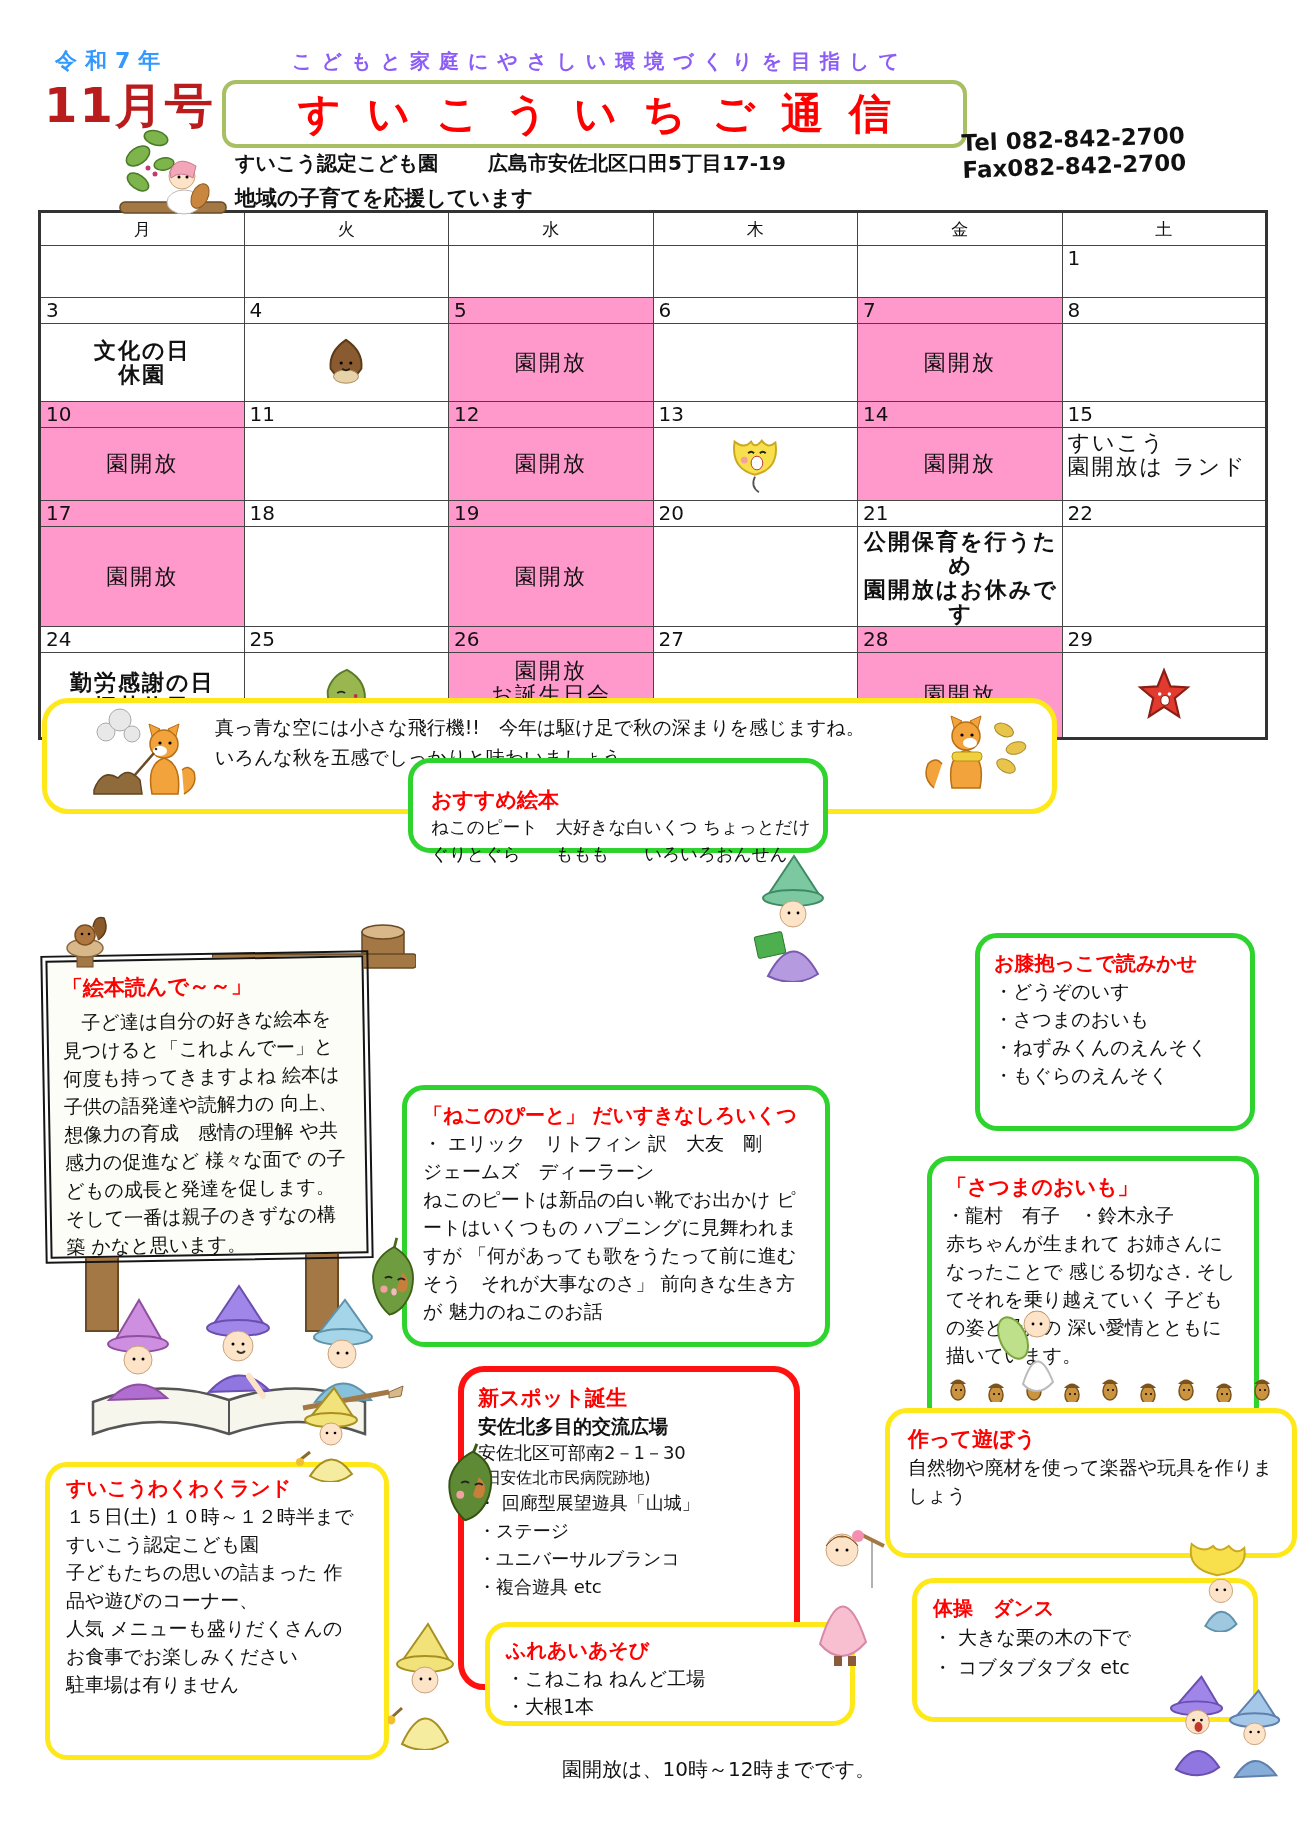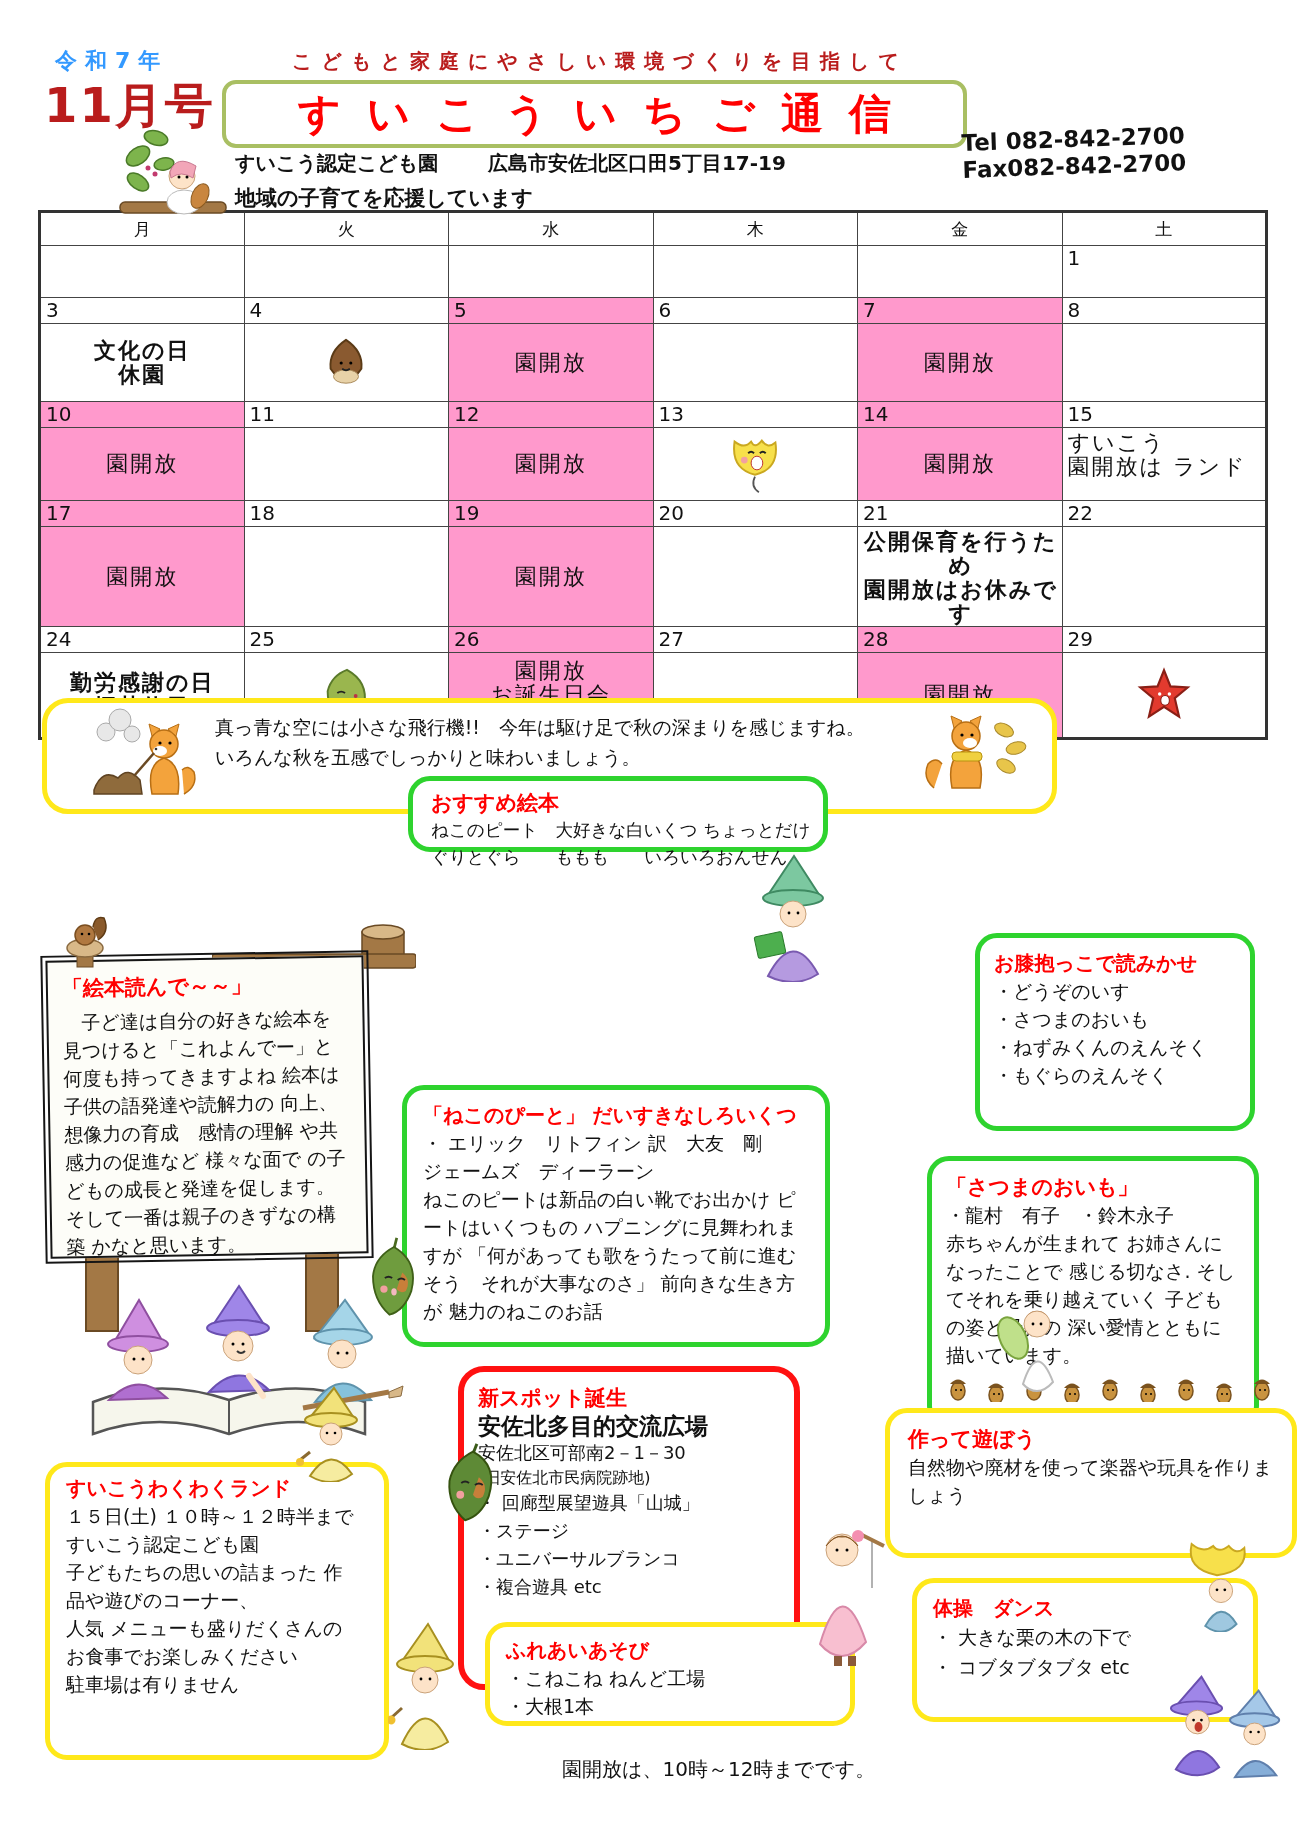--- a/index.html
+++ b/index.html
@@ -5,21 +5,21 @@
   html,body{margin:0;padding:0;background:#fff;}
   #page{position:relative;width:1306px;height:1847px;background:#fff;overflow:hidden;
         font-family:"DejaVu Sans","Liberation Sans",sans-serif;color:#111;}
   .abs{position:absolute;}
   .nw{white-space:nowrap;}
   .bold{font-weight:bold;}
 
   
   .era{left:55px;top:46px;font-size:22px;font-weight:bold;color:#3399ff;letter-spacing:8px;}
   .issue{left:44px;top:74px;font-size:48px;font-weight:bold;color:#b91c1c;letter-spacing:2px;}
-  .slogan{left:292px;top:48px;font-size:20px;font-weight:bold;color:#b91c1c;letter-spacing:9px;}
+  .slogan{left:292px;top:48px;font-size:20px;font-weight:bold;color:#8b5cf6;letter-spacing:9px;}
   .titlebox{left:222px;top:80px;width:737px;height:60px;border:4px solid #a9bf63;border-radius:14px;
             background:#fff;display:flex;align-items:center;justify-content:center;}
   .titlebox .t{font-size:42px;font-weight:bold;color:#ff0000;letter-spacing:26px;text-indent:26px;}
   .org{left:235px;top:150px;font-size:20px;font-weight:bold;}
   .addr{left:488px;top:150px;font-size:20px;font-weight:bold;}
   .telfax{left:962px;top:126px;font-size:23px;font-weight:bold;line-height:27px;transform:rotate(-2deg);}
   .support{left:235px;top:184px;font-size:21px;font-weight:bold;}
 
   
   #calendar-table{position:absolute;left:38px;top:210px;width:1230px;border-collapse:collapse;
@@ -46,21 +46,21 @@
   
   .greenbox{border:5px solid #2ed32e;border-radius:22px;background:#fff;box-sizing:border-box;}
   .yellowbox{border:5px solid #ffe81a;border-radius:22px;background:#fff;box-sizing:border-box;}
   .redbox{border:6px solid #ff1111;border-radius:26px;background:#fff;box-sizing:border-box;}
   .boxtitle{color:#ff0000;font-weight:bold;font-size:21px;white-space:nowrap;}
   .boxtext{font-size:19px;line-height:28px;}
 
   .signbox{left:48px;top:958px;width:318px;height:298px;background:#fdfdf8;border:2.5px solid #151515;
            outline:2px solid #151515;outline-offset:3px;transform:rotate(-1deg);
            padding:12px 14px;box-sizing:border-box;}
-  .recommendbox{left:408px;top:776px;width:420px;height:76px;padding:8px 18px;}
+  .recommendbox{left:408px;top:758px;width:420px;height:95px;padding:23px 18px;}
   .petebox{left:402px;top:1085px;width:428px;height:262px;padding:12px 16px;}
   .lapbox{left:975px;top:933px;width:280px;height:198px;padding:12px 14px;}
   .chottobox{left:927px;top:1156px;width:332px;height:272px;padding:12px 14px;}
   .makebox{left:885px;top:1408px;width:412px;height:150px;padding:12px 18px;}
   .spotbox{left:458px;top:1366px;width:342px;height:324px;padding:12px 14px;}
   .wakubox{left:45px;top:1462px;width:344px;height:298px;padding:8px 16px;}
   .fureaibox{left:485px;top:1622px;width:370px;height:104px;padding:10px 16px;}
   .taisoubox{left:912px;top:1578px;width:346px;height:144px;padding:12px 16px;}
 
   .footer-note{left:562px;top:1756px;font-size:20px;}
@@ -396,21 +396,21 @@
     <path d="M44 42 Q54 50 48 62 Q42 66 38 60 Z" fill="#c87f3a"></path>
     <path d="M25 48 q4 -3 8 0" stroke="#222" fill="none" stroke-width="2"></path>
     <path d="M39 50 q4 -3 8 0" stroke="#222" fill="none" stroke-width="2"></path>
     <circle cx="24" cy="60" r="4" fill="#f2a0a0"></circle>
     <ellipse cx="35" cy="63" rx="3" ry="4" fill="#f4b8c0"></ellipse>
   </svg>
 
   
   <div class="abs redbox spotbox">
     <div class="boxtitle">新スポット誕生</div>
-    <div class="bold nw" style="font-size:23px;line-height:28px">安佐北多目的交流広場</div>
+    <div class="bold nw" style="font-size:19px;line-height:28px">安佐北多目的交流広場</div>
     <div class="nw" style="font-size:18px;line-height:26px">安佐北区可部南2－1－30</div>
     <div class="nw" style="font-size:16px;line-height:23px">(旧安佐北市民病院跡地)</div>
     <div class="nw" style="font-size:18px;line-height:28px">・ 回廊型展望遊具「山城」</div>
     <div class="nw" style="font-size:18px;line-height:28px">・ステージ</div>
     <div class="nw" style="font-size:18px;line-height:28px">・ユニバーサルブランコ</div>
     <div class="nw" style="font-size:18px;line-height:28px">・複合遊具 etc</div>
   </div>
   <svg class="abs z5" style="left:436px;top:1440px" width="72" height="88" viewBox="0 0 70 90">
     <line x1="40" y1="4" x2="36" y2="14" stroke="#3a5a18" stroke-width="3"></line>
     <path d="M36 12 Q62 26 52 58 Q44 78 28 82 Q10 66 12 42 Q16 22 36 12 Z" fill="#5e8a36" stroke="#35520f" stroke-width="2"></path>

